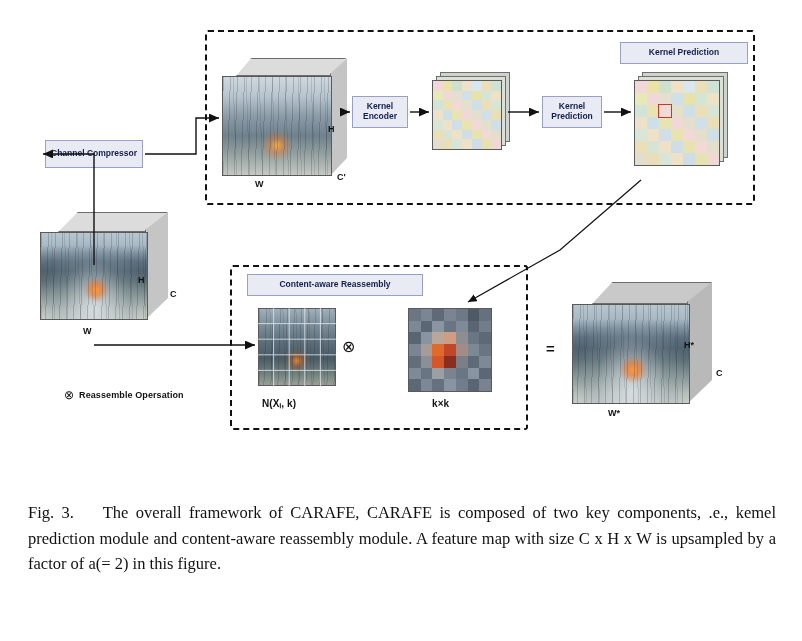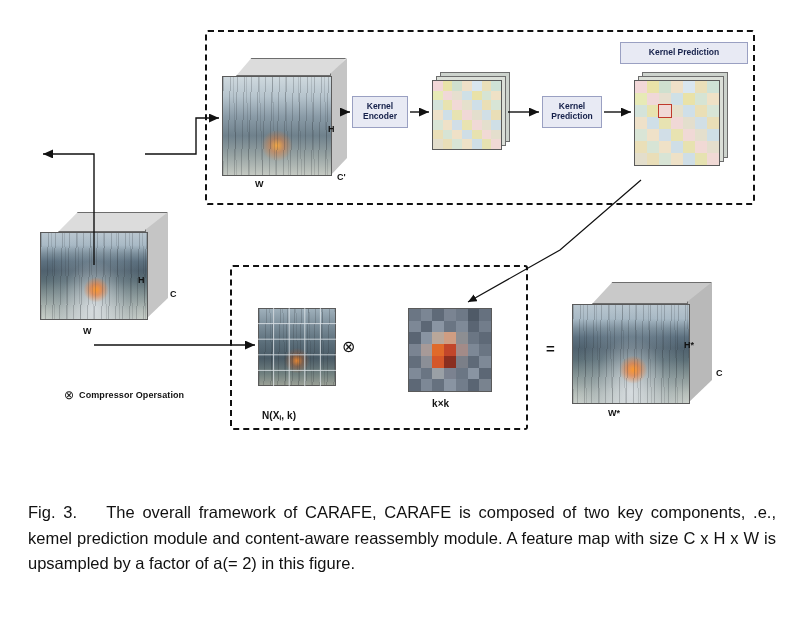--- a/index.html
+++ b/index.html
@@ -76,54 +76,56 @@
   }
 
   
   .gridmap{position:absolute;display:grid;}
   .gridmap div{width:100%;height:100%;}
   svg.ovl{position:absolute;left:0;top:0;width:802px;height:470px;overflow:visible;}
 
   
   .caption{
     position:absolute;left:28px;top:500px;width:748px;
-    font-family:Liberation Sans, sans-serif;
+    font-family:Liberation Serif, serif;
     font-size:16.5px;
     color:#111;
     line-height:1.55;
     text-align:justify;
   }
 </style>
 </head>
 <body>
 
 <div class="fig">
 
   <div class="dashbox abs" style="left:205px;top:30px;width:550px;height:175px;"></div>
 
   <div class="dashbox abs" style="left:230px;top:265px;width:298px;height:165px;"></div>
 
   <div class="boxlabel abs" style="left:620px;top:42px;width:128px;height:22px;">Kernel Prediction</div>
 
+  <div class="boxlabel abs" style="left:247px;top:274px;width:176px;height:22px;">Content-aware Reassembly</div>
 
   <div class="cube" style="left:40px;top:212px;width:128px;height:108px;">
     <div class="top" style="left:18px;top:0;width:110px;height:20px;
          clip-path:polygon(0 100%, 18% 0, 100% 0, 82% 100%);
          background:#dcdcdc;border:1px solid #6d6d6d;box-sizing:border-box;"></div>
     <div class="side" style="right:0;top:0;width:22px;height:108px;
          clip-path:polygon(0 18px, 100% 0, 100% 86px, 0 100%);
          background:#c5c5c5;border-left:1px solid #6d6d6d;"></div>
     <div class="front" style="left:0;bottom:0;width:108px;height:88px;border:1px solid #5a5a5a;box-sizing:border-box;">
       <div class="photo"></div>
     </div>
   </div>
   <div class="label abs" style="left:138px;top:275px;">H</div>
   <div class="label abs" style="left:170px;top:289px;">C</div>
   <div class="label abs" style="left:83px;top:326px;">W</div>
 
+  <div class="boxlabel abs" style="left:45px;top:140px;width:98px;height:28px;">Channel Compressor</div>
 
   <div class="cube" style="left:222px;top:58px;width:125px;height:118px;">
     <div class="top" style="left:14px;top:0;width:110px;height:18px;
          clip-path:polygon(0 100%, 14% 0, 100% 0, 86% 100%);
          background:#dcdcdc;border:1px solid #6d6d6d;box-sizing:border-box;"></div>
     <div class="side" style="right:0;top:0;width:16px;height:118px;
          clip-path:polygon(0 16px, 100% 0, 100% 100px, 0 100%);
          background:#c5c5c5;border-left:1px solid #6d6d6d;"></div>
     <div class="front" style="left:0;bottom:0;width:110px;height:100px;border:1px solid #5a5a5a;box-sizing:border-box;">
       <div class="photo light"></div>
@@ -262,21 +264,21 @@
           <line x1="31.2" y1="0" x2="31.2" y2="78"></line>
         <line x1="46.8" y1="0" x2="46.8" y2="78"></line>
           <line x1="62.4" y1="0" x2="62.4" y2="78"></line>
         <line x1="0" y1="15.6" x2="78" y2="15.6"></line>
           <line x1="0" y1="31.2" x2="78" y2="31.2"></line>
         <line x1="0" y1="46.8" x2="78" y2="46.8"></line>
           <line x1="0" y1="62.4" x2="78" y2="62.4"></line>
       </g>
     </svg>
   </div>
-  <div class="label abs" style="left:262px;top:408px;font-size:10px;">N(Xₗ, k)</div>
+  <div class="label abs" style="left:262px;top:396px;font-size:10px;">N(Xₗ, k)</div>
 
   <div class="abs" style="left:342px;top:337px;font-size:16px;color:#111;">⊗</div>
 
   <div class="gridmap" id="gm3" style="left: 408px; top: 308px; width: 84px; height: 84px; border: 1px solid rgb(90, 90, 90); box-sizing: border-box; grid-template-columns: repeat(7, 1fr); grid-template-rows: repeat(7, 1fr);">
       <div style="background: rgb(107, 118, 132);"></div>
       <div style="background: rgb(123, 134, 148);"></div>
       <div style="background: rgb(95, 106, 120);"></div>
       <div style="background: rgb(122, 132, 146);"></div>
       <div style="background: rgb(110, 121, 135);"></div>
       <div style="background: rgb(79, 90, 103);"></div>
@@ -338,21 +340,21 @@
     <div class="front" style="left:0;bottom:0;width:118px;height:100px;border:1px solid #5a5a5a;box-sizing:border-box;">
       <div class="photo"></div>
     </div>
   </div>
   <div class="label abs" style="left:684px;top:340px;">H*</div>
   <div class="label abs" style="left:716px;top:368px;">C</div>
   <div class="label abs" style="left:608px;top:408px;">W*</div>
 
   <div class="abs" style="left:64px;top:388px;display:flex;align-items:center;gap:5px;">
     <span style="font-size:12px;color:#111;">⊗</span>
-    <span class="label">Compressor Opersation</span>
+    <span class="label">Reassemble Opersation</span>
   </div>
 
   <svg class="ovl">
     <defs>
       <marker id="ah" markerWidth="9" markerHeight="9" refX="7.2" refY="3.2" orient="auto">
         <path d="M0,0 L7.2,3.2 L0,6.4 z" fill="#111"></path>
       </marker>
     </defs>
     <g stroke="#111" stroke-width="1.4" fill="none" marker-end="url(#ah)">
 

